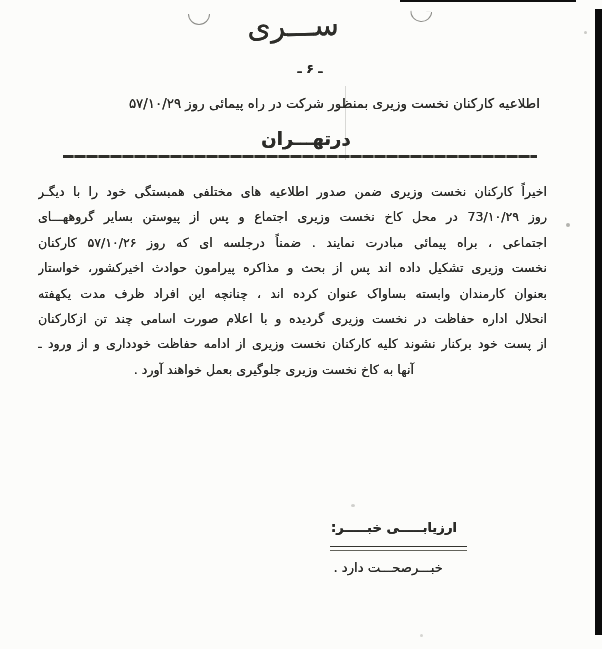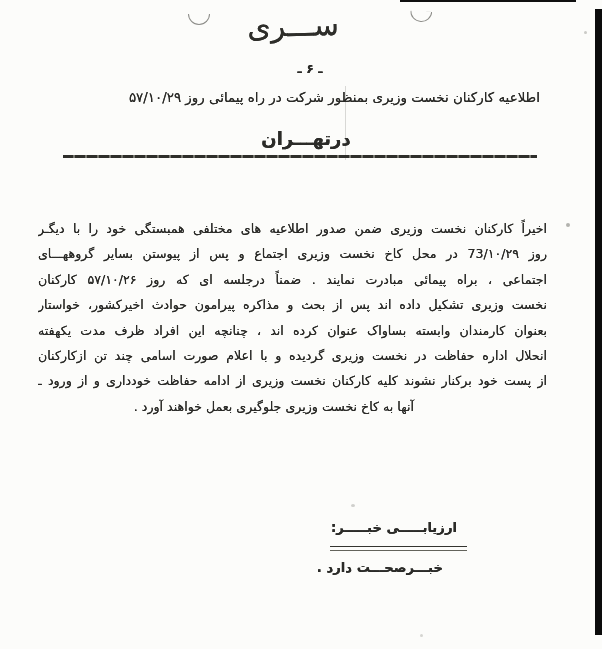--- a/index.html
+++ b/index.html
@@ -42,37 +42,37 @@
     font-size: 30px; text-align: center;
     direction: rtl; color: #2e2e2a;
     transform: rotate(-1.5deg);
   }
   .pagenum {
     left: 282px; top: 61px; width: 56px;
     font-size: 12.5px; font-weight: bold; text-align: center;
     direction: rtl;
   }
   .subject {
-    left: 63px; top: 90px; width: 477px;
+    left: 63px; top: 96px; width: 477px;
     direction: rtl; text-align: right;
     font-size: 13.4px; letter-spacing: .2px; white-space: nowrap;
   }
   .location {
     left: 258px; top: 128px; width: 96px;
     direction: rtl; text-align: center;
     font-size: 18px; font-weight: bold;
   }
   .head-rule {
     left: 63px; top: 155px; width: 474px; height: 2.5px;
     background: repeating-linear-gradient(90deg,
       #2e2e2a 0px, #2e2e2a 10px, #77776f 10px, #77776f 12px);
   }
 
   
-  .body-block { left: 38px; top: 179px; width: 509px; height: 230px; direction: rtl; margin-top: 37px; }
+  .body-block { left: 38px; top: 179px; width: 509px; height: 230px; direction: rtl; }
   .body-line {
     position: static; display: block;
     height: 25.4px; line-height: 25.4px;
     font-size: 12.6px;
     white-space: nowrap;
     text-align: justify;
     text-align-last: justify;
     overflow: hidden;
   }
   .body-line-last {
@@ -87,21 +87,21 @@
     font-size: 13.2px; font-weight: bold; white-space: nowrap;
   }
   .eval-underline {
     left: 330px; top: 546px; width: 137px; height: 3px;
     border-top: 1.6px solid #34342f;
     border-bottom: 1px solid #63635b;
   }
   .eval-value {
     right: 159px; top: 560px; width: 220px;
     direction: rtl; text-align: right;
-    font-size: 13.2px; font-weight: bold; white-space: nowrap;
+    font-size: 13.2px; font-weight: normal; white-space: nowrap;
   }
 </style>
 </head>
 <body>
 
 <div class="page">
 
   <div class="top-line"></div>
   <div class="right-bar"></div>
   <div class="curl curl-a"></div>

